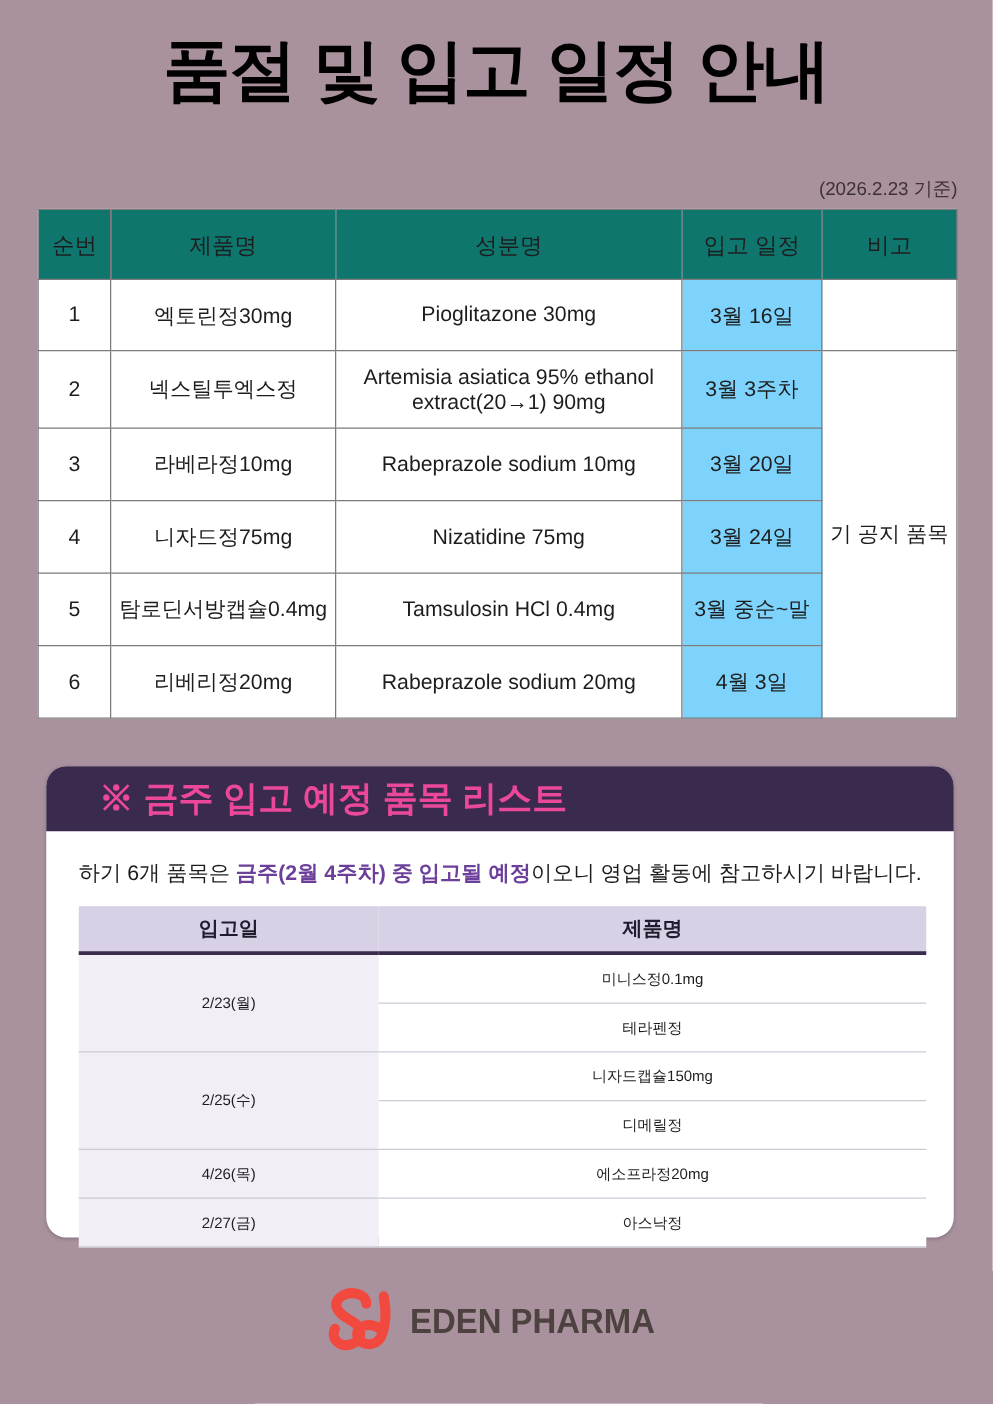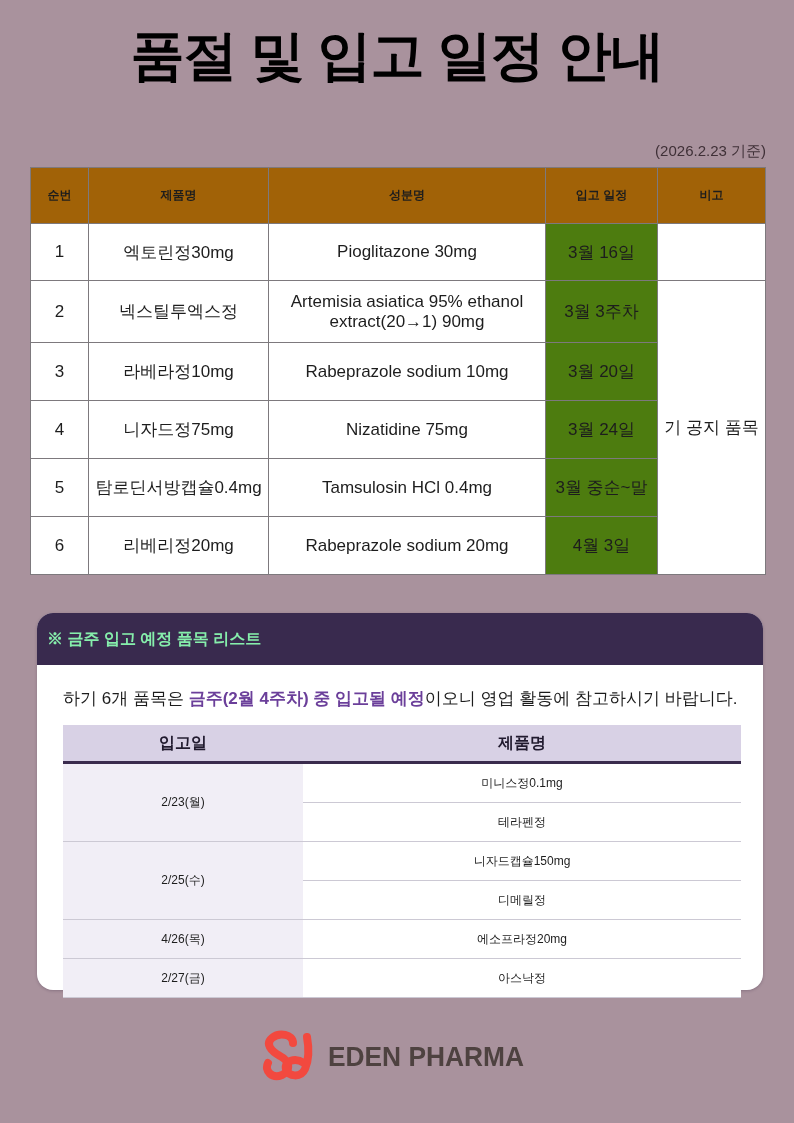--- a/index.html
+++ b/index.html
@@ -25,39 +25,39 @@
   table { border-collapse:collapse; }
   .stock-table {
     position:absolute; top:167px; left:30px; width:735px;
     background:#ffffff; table-layout:fixed;
   }
   .stock-table th, .stock-table td {
     border:1px solid #7d797d; text-align:center;
     color:#1d1d1d; padding:2px 4px; box-sizing:border-box;
   }
   .stock-table th {
-    background:#a16207; font-size:12px; font-weight:700; height:56px;
+    background:#0f766e; font-size:18px; font-weight:400; height:56px;
   }
   .stock-table td { font-size:17px; background:#ffffff; }
-  .stock-table td.sched { background:#4d7c0f; }
+  .stock-table td.sched { background:#7dd3fc; }
   .stock-table tr.r1 td { height:57px; }
   .stock-table tr.r2 td { height:62px; }
   .stock-table tr.r3 td, .stock-table tr.r4 td,
   .stock-table tr.r5 td, .stock-table tr.r6 td { height:58px; }
 
   
   .weekly-card {
     position:absolute; top:613px; left:37px; width:726px; height:377px;
     background:#ffffff; border-radius:16px;
     box-shadow:0 1px 3px rgba(40,25,50,.25);
   }
   .banner {
     height:52px; background:#392a4e; border-radius:16px 16px 0 0;
-    display:flex; align-items:center; padding-left:10px;
-    color:#86efac; font-size:16px; font-weight:700; letter-spacing:0;
+    display:flex; align-items:center; padding-left:42px;
+    color:#ec4899; font-size:28px; font-weight:700; letter-spacing:0;
   }
   .intro { margin:22px 24px 0 26px; font-size:17px; color:#1c1c1c; }
   .intro .hl { color:#6b3f9a; font-weight:700; }
 
   .weekly-table {
     margin:15px 0 0 26px; width:678px; table-layout:fixed;
   }
   .weekly-table th {
     background:#d8d1e5; height:34px; font-size:16px; font-weight:700;
     color:#201a2e; border-bottom:3px solid #3a2b4d; text-align:center;

